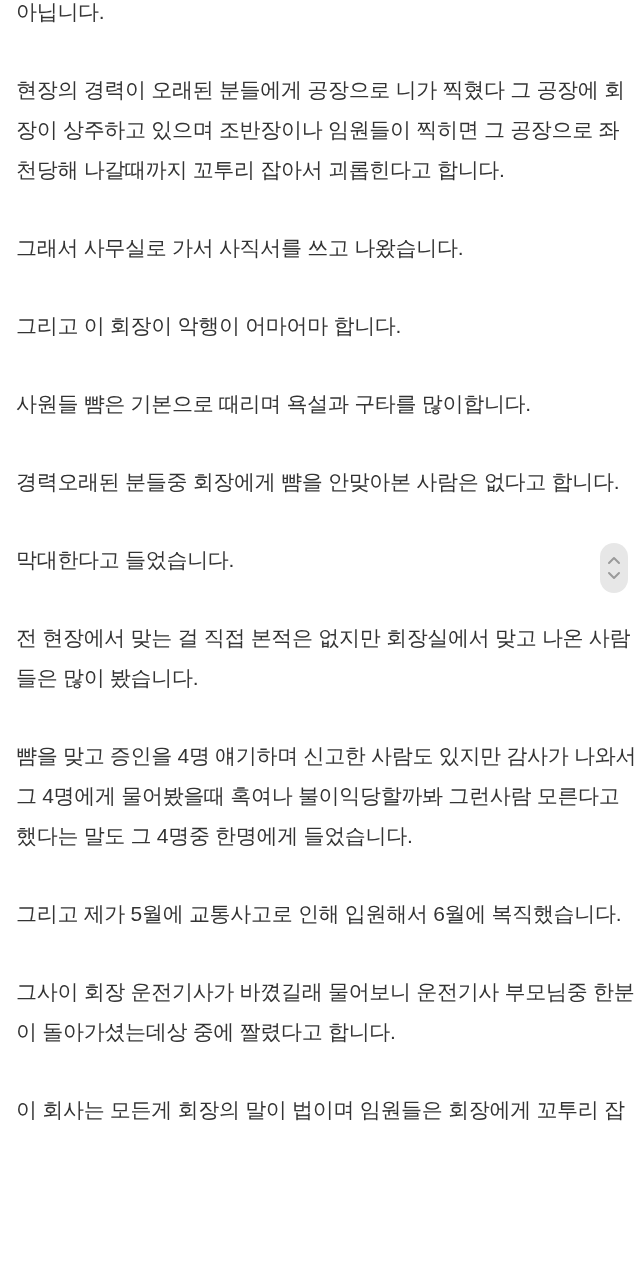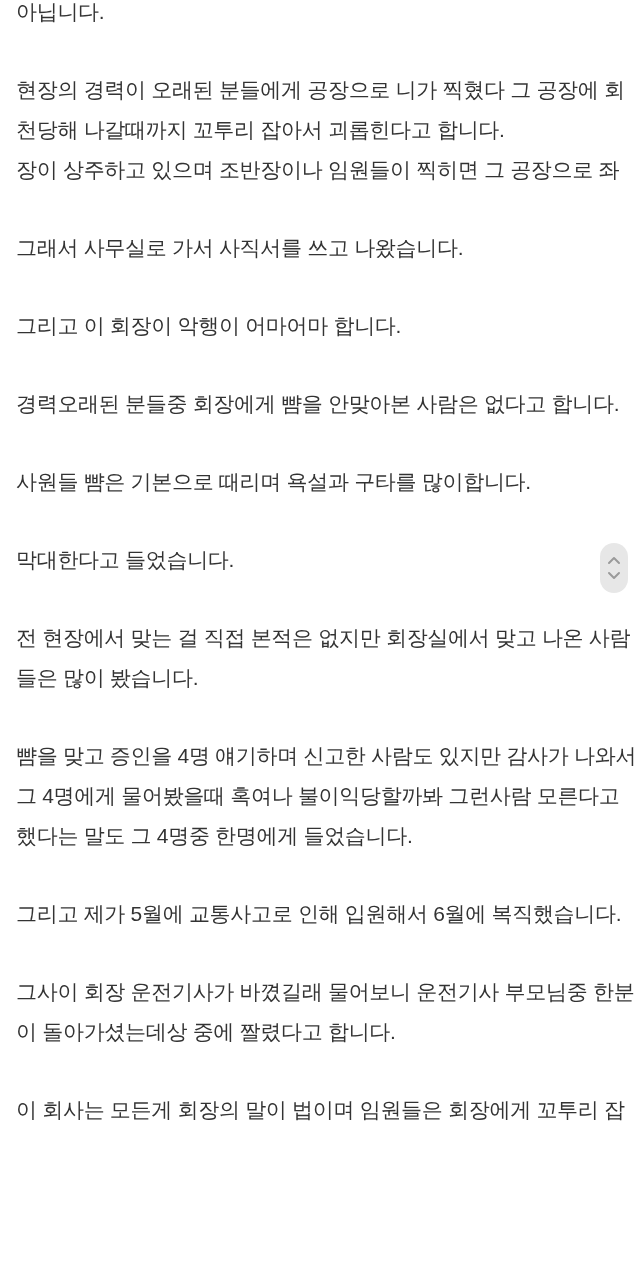--- a/index.html
+++ b/index.html
@@ -72,34 +72,34 @@
 <body>
 
 <div class="viewport">
 
   <div class="post-content" id="post-content">
       <div class="paragraph">
         <div class="text-line">아닙니다.</div>
       </div>
       <div class="paragraph">
         <div class="text-line">현장의 경력이 오래된 분들에게 공장으로 니가 찍혔다 그 공장에 회</div>
+        <div class="text-line">장이 상주하고 있으며 조반장이나 임원들이 찍히면 그 공장으로 좌</div>
         <div class="text-line">천당해 나갈때까지 꼬투리 잡아서 괴롭힌다고 합니다.</div>
-        <div class="text-line">장이 상주하고 있으며 조반장이나 임원들이 찍히면 그 공장으로 좌</div>
       </div>
       <div class="paragraph">
         <div class="text-line">그래서 사무실로 가서 사직서를 쓰고 나왔습니다.</div>
       </div>
       <div class="paragraph">
         <div class="text-line">그리고 이 회장이 악행이 어마어마 합니다.</div>
       </div>
       <div class="paragraph">
-        <div class="text-line">경력오래된 분들중 회장에게 뺨을 안맞아본 사람은 없다고 합니다.</div>
+        <div class="text-line">사원들 뺨은 기본으로 때리며 욕설과 구타를 많이합니다.</div>
       </div>
       <div class="paragraph">
-        <div class="text-line">사원들 뺨은 기본으로 때리며 욕설과 구타를 많이합니다.</div>
+        <div class="text-line">경력오래된 분들중 회장에게 뺨을 안맞아본 사람은 없다고 합니다.</div>
       </div>
       <div class="paragraph">
         <div class="text-line">막대한다고 들었습니다.</div>
       </div>
       <div class="paragraph">
         <div class="text-line">전 현장에서 맞는 걸 직접 본적은 없지만 회장실에서 맞고 나온 사람</div>
         <div class="text-line">들은 많이 봤습니다.</div>
       </div>
       <div class="paragraph">
         <div class="text-line">뺨을 맞고 증인을 4명 얘기하며 신고한 사람도 있지만 감사가 나와서</div>

